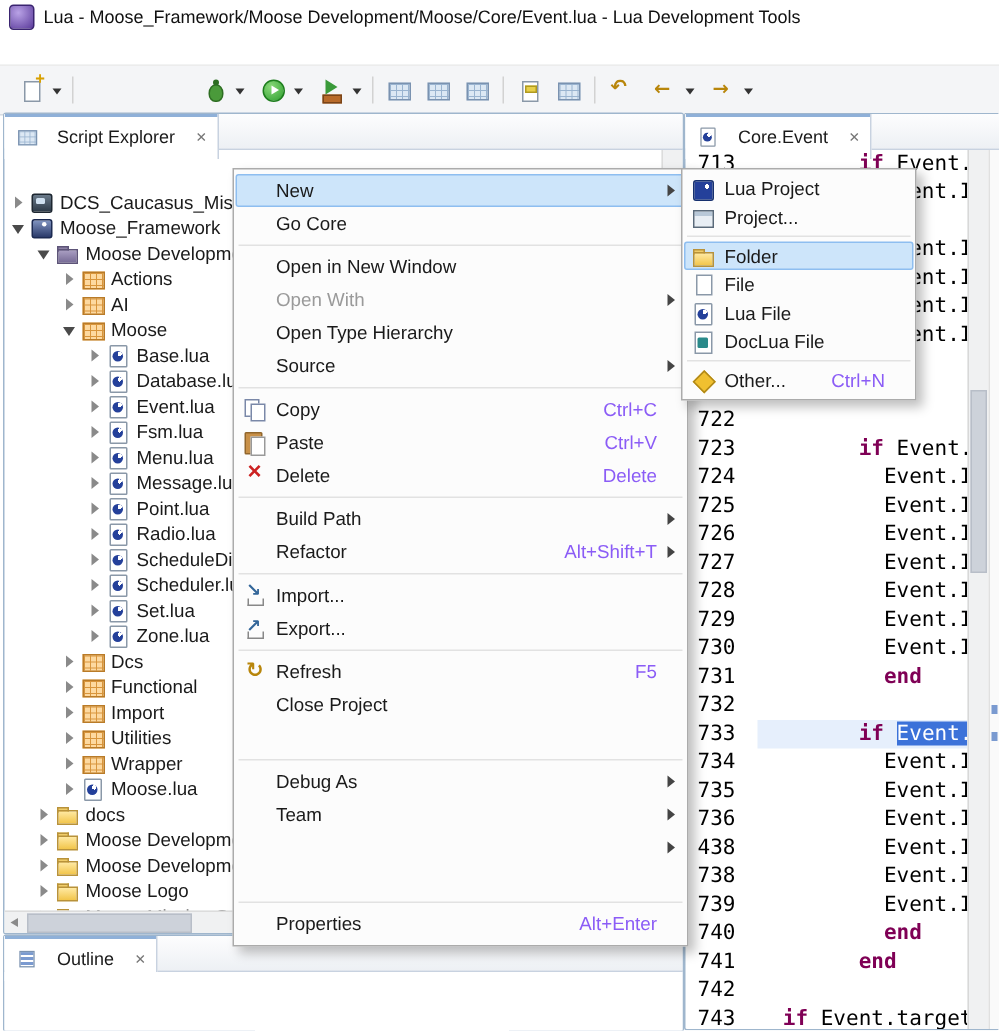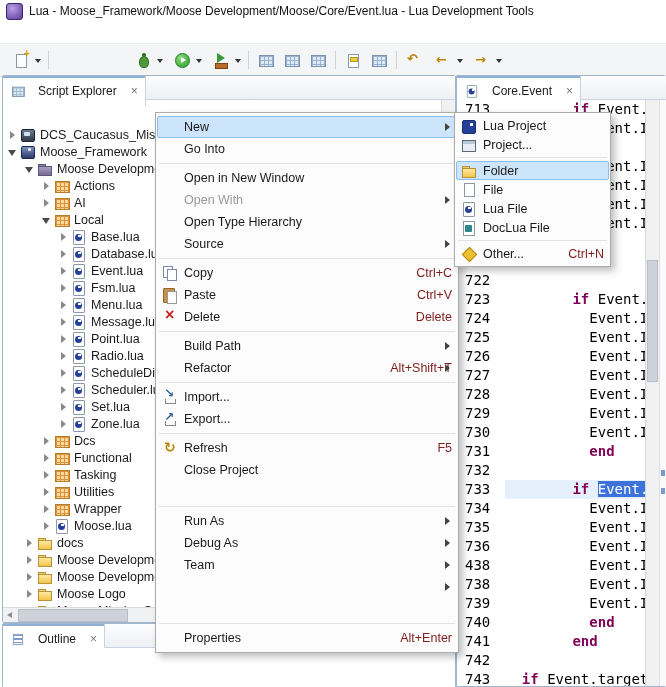--- a/index.html
+++ b/index.html
@@ -119,21 +119,21 @@
 
   
   .menu-popup{position:absolute;background:#fcfcfc;border:1px solid #ababab;box-shadow:4px 4px 7px rgba(0,0,0,.25);
               padding:3px 1px;font-size:12.5px}
   .ctx{left:155px;top:112px;width:300px;z-index:50}
   .sub{left:454px;top:112px;width:153px;z-index:60}
   .mi{display:flex;align-items:center;height:22px;box-sizing:border-box;padding:0 4px;position:relative;border:1px solid transparent}
   .sub .mi{height:19px}
   .mico{width:17px;height:16px;position:relative;flex:none;margin-right:5px}
   .mlabel{flex:1;white-space:nowrap}
-  .mshort{margin-left:14px;color:#7f1d1d;white-space:nowrap}
+  .mshort{margin-left:14px;margin-right:14px;color:#8b5cf6;white-space:nowrap}
   .mi.has-sub::after{content:"";position:absolute;right:6px;top:50%;margin-top:-4px;
         border-left:5px solid #444;border-top:4px solid transparent;border-bottom:4px solid transparent}
   .mi.hi{background:#cde5fa;border:1px solid #8ebef0;border-radius:2px}
   .mi.disabled .mlabel{color:#9a9a9a}
   .msep{height:1px;background:#e2e2e2;margin:3px 2px}
 </style>
 </head>
 <body>
 
 <div class="titlebar">
@@ -277,21 +277,21 @@
 
       <div class="trow" style="padding-left: 38px;">
         <span class="twisty tw-c"></span>
         <span class="ticon ic-srcfolder"></span>
         <span class="tlabel">AI</span>
       </div>
 
       <div class="trow" style="padding-left: 38px;">
         <span class="twisty tw-e"></span>
         <span class="ticon ic-srcfolder"></span>
-        <span class="tlabel">Local</span>
+        <span class="tlabel">Moose</span>
       </div>
 
       <div class="trow" style="padding-left: 55px;">
         <span class="twisty tw-c"></span>
         <span class="ticon ic-luafile"></span>
         <span class="tlabel">Base.lua</span>
       </div>
 
       <div class="trow" style="padding-left: 55px;">
         <span class="twisty tw-c"></span>
@@ -367,21 +367,21 @@
 
       <div class="trow" style="padding-left: 38px;">
         <span class="twisty tw-c"></span>
         <span class="ticon ic-srcfolder"></span>
         <span class="tlabel">Functional</span>
       </div>
 
       <div class="trow" style="padding-left: 38px;">
         <span class="twisty tw-c"></span>
         <span class="ticon ic-srcfolder"></span>
-        <span class="tlabel">Tasking</span>
+        <span class="tlabel">Import</span>
       </div>
 
       <div class="trow" style="padding-left: 38px;">
         <span class="twisty tw-c"></span>
         <span class="ticon ic-srcfolder"></span>
         <span class="tlabel">Utilities</span>
       </div>
 
       <div class="trow" style="padding-left: 38px;">
         <span class="twisty tw-c"></span>
@@ -624,21 +624,21 @@
 <div class="menu-popup ctx">
 
     <div class="mi hi has-sub">
       <span class="mico"></span>
       <span class="mlabel">New</span>
       <span class="mshort"></span>
     </div>
 
     <div class="mi">
       <span class="mico"></span>
-      <span class="mlabel">Go Into</span>
+      <span class="mlabel">Go Core</span>
       <span class="mshort"></span>
     </div>
 
     <div class="msep"></div>
 
     <div class="mi">
       <span class="mico"></span>
       <span class="mlabel">Open in New Window</span>
       <span class="mshort"></span>
     </div>
@@ -723,25 +723,20 @@
       <span class="mshort"></span>
     </div>
 
     <div class="mi">
       <span class="mico"></span>
       <span class="mshort"></span>
     </div>
 
     <div class="msep"></div>
 
-    <div class="mi has-sub">
-      <span class="mico"></span>
-      <span class="mlabel">Run As</span>
-      <span class="mshort"></span>
-    </div>
 
     <div class="mi has-sub">
       <span class="mico"></span>
       <span class="mlabel">Debug As</span>
       <span class="mshort"></span>
     </div>
 
     <div class="mi has-sub">
       <span class="mico"></span>
       <span class="mlabel">Team</span>

